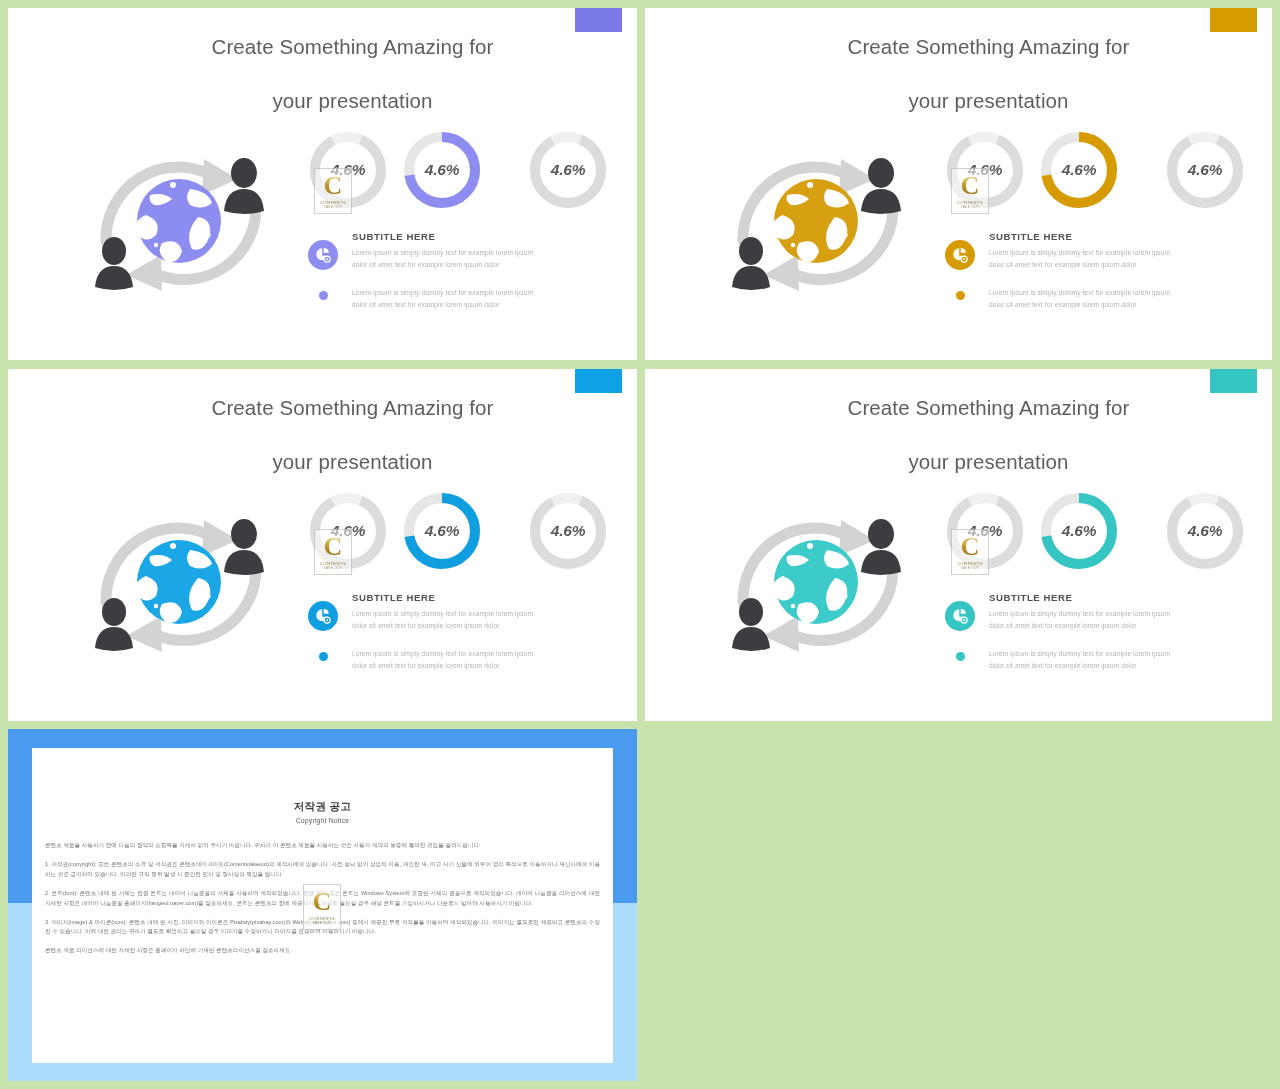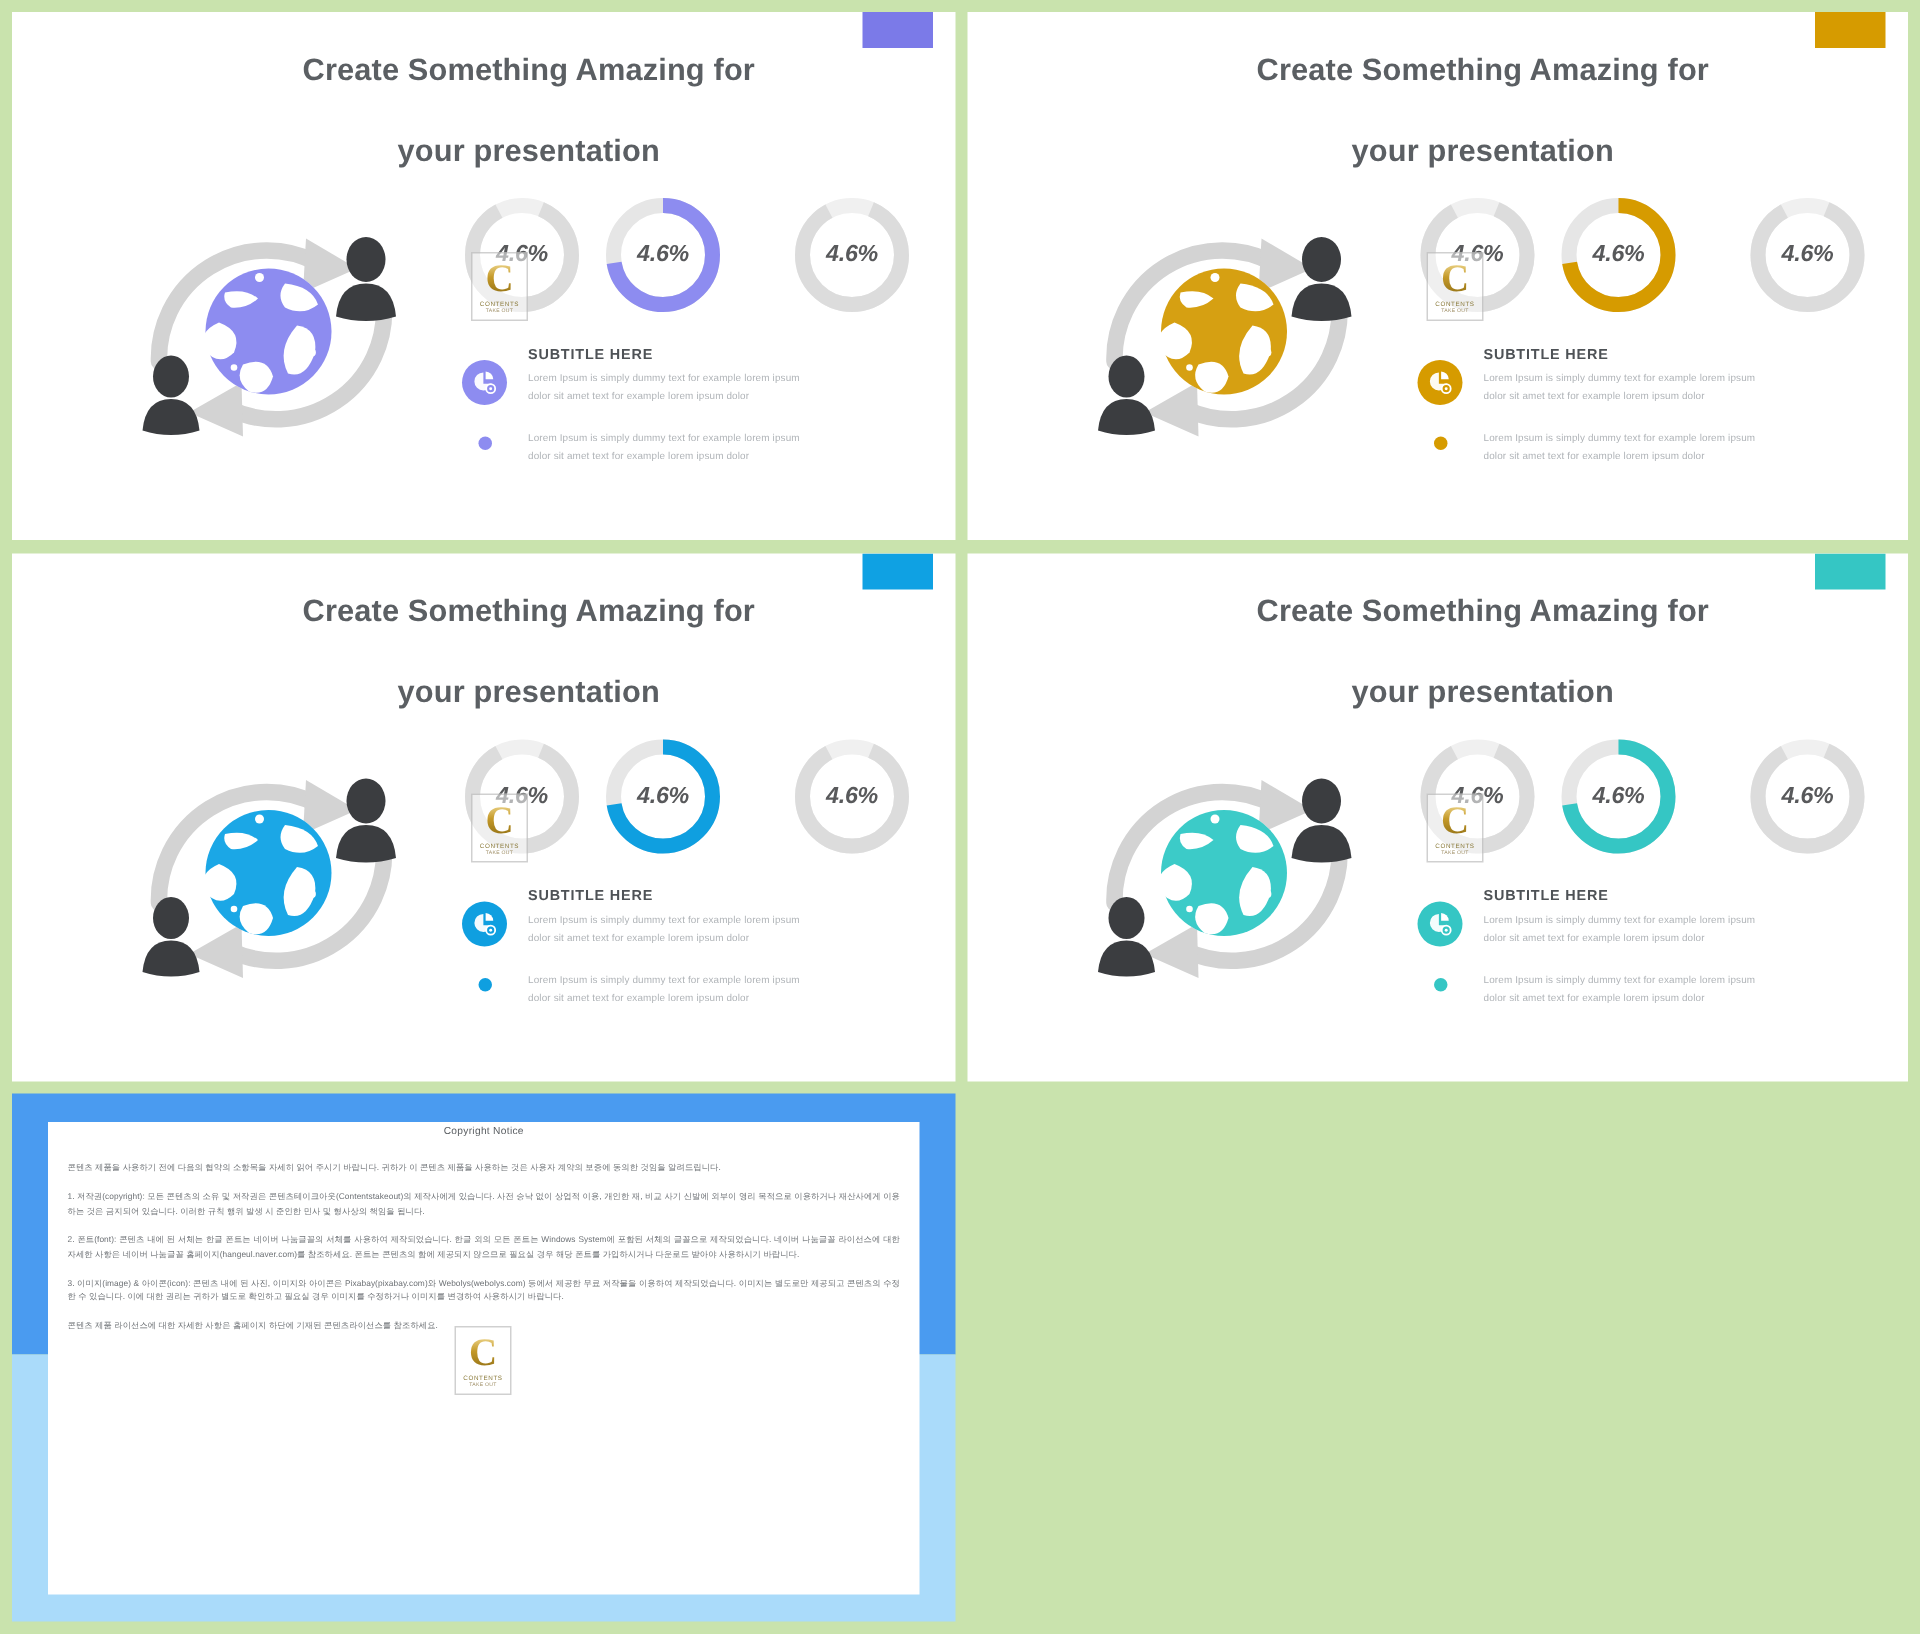--- a/index.html
+++ b/index.html
@@ -20,21 +20,21 @@
 
   .corner-square {
     position: absolute; right: 15px; top: 0px;
     width: 47px; height: 24px;
   }
 
   .slide-title {
     position: absolute; left: 0; right: 0; top: 26px;
     text-align: center;
     font-size: 20.5px; line-height: 25.5px;
-    color: #5b5f63; font-weight: 700;
+    color: #5b5f63; font-weight: 400;
     letter-spacing: .1px;
     padding-left: 60px;
   }
   .slide-title .l2 { display: block; margin-top: 28px; }
 
   
   .globe-wrap { position: absolute; left: 58px; top: 115px; width: 230px; height: 200px; }
   .globe-wrap svg { display: block; width: 100%; height: 100%; }
 
   
@@ -484,20 +484,21 @@
           <div class="sub-line">dolor sit amet text for example lorem  ipsum dolor</div>
         </div>
       </div>
     </div>
   </div>
 
   <div class="copy-slide">
     <div class="frame-top"></div>
     <div class="frame-bot"></div>
     <div class="paper">
+      <div class="cp-title">저작권 공고</div>
       <div class="cp-sub">Copyright Notice</div>
       <div class="cp-body">
         <div class="cp-p">콘텐츠 제품을 사용하기 전에 다음의 협약의 소항목을 자세히 읽어 주시기 바랍니다. 귀하가 이 콘텐츠 제품을 사용하는 것은 사용자 계약의 보증에 동의한 것임을 알려드립니다.</div>
         <div class="cp-p">1. 저작권(copyright): 모든 콘텐츠의 소유 및 저작권은 콘텐츠테이크아웃(Contentstakeout)의 제작사에게 있습니다. 사전 승낙 없이 상업적 이용, 개인한 재, 비교 사기 신발에 외부이 영리 목적으로 이용하거나 재산사에게 이용하는 것은 금지되어 있습니다. 이러한 규칙 행위 발생 시 준인한 민사 및 형사상의 책임을 됩니다.</div>
         <div class="cp-p">2. 폰트(font): 콘텐츠 내에 된 서체는 한글 폰트는 네이버 나눔글꼴의 서체를 사용하여 제작되었습니다. 한글 외의 모든 폰트는 Windows System에 포함된 서체의 글꼴으로 제작되었습니다. 네이버 나눔글꼴 라이선스에 대한 자세한 사항은 네이버 나눔글꼴 홈페이지(hangeul.naver.com)를 참조하세요. 폰트는 콘텐츠의 함에 제공되지 않으므로 필요실 경우 해당 폰트를 가입하시거나 다운로드 받아야 사용하시기 바랍니다.</div>
         <div class="cp-p">3. 이미지(image) &amp; 아이콘(icon): 콘텐츠 내에 된 사진, 이미지와 아이콘은 Pixabay(pixabay.com)와 Webolys(webolys.com) 등에서 제공한 무료 저작물을 이용하여 제작되었습니다. 이미지는 별도로만 제공되고 콘텐츠의 수정한 수 있습니다. 이에 대한 권리는 귀하가 별도로 확인하고 필요실 경우 이미지를 수정하거나 이미지를 변경하여 사용하시기 바랍니다.</div>
         <div class="cp-p">콘텐츠 제품 라이선스에 대한 자세한 사항은 홈페이지 하단에 기재된 콘텐츠라이선스를 참조하세요.</div>
       </div>
     </div>
   </div>

